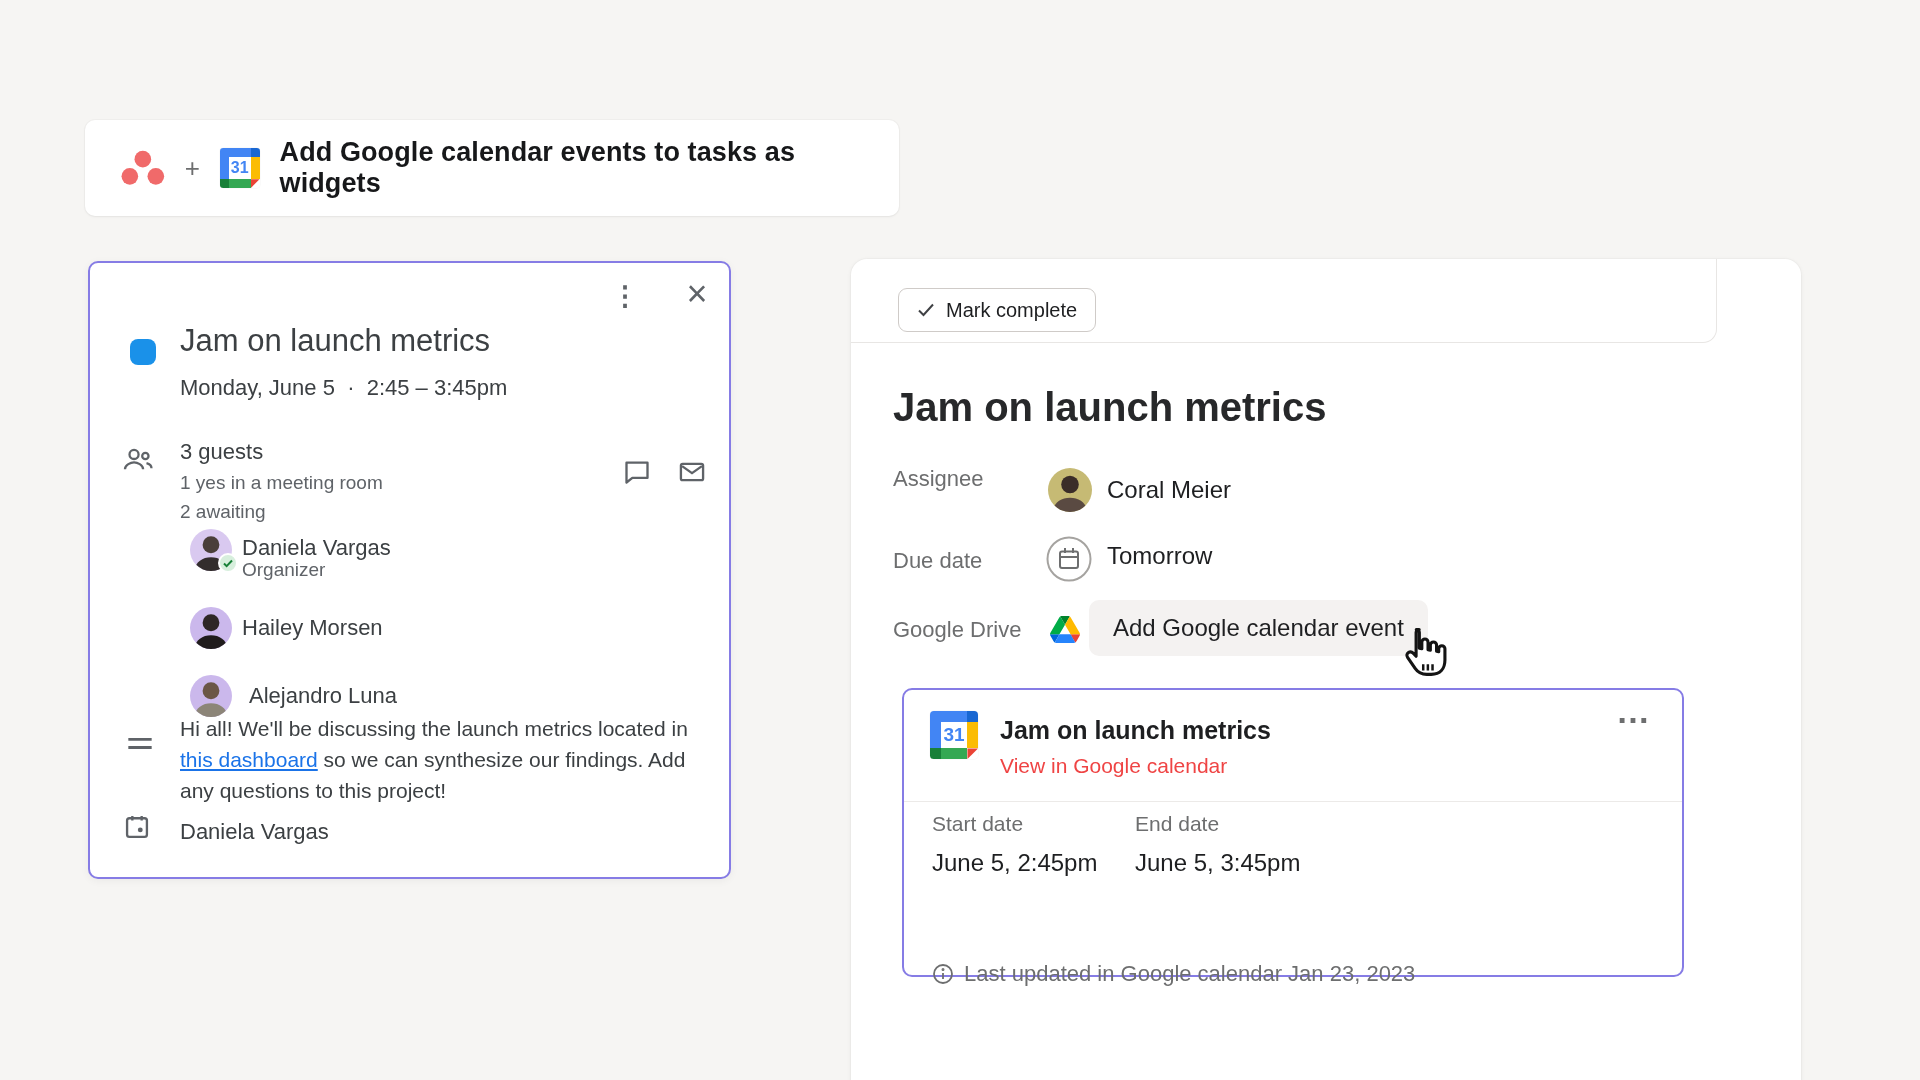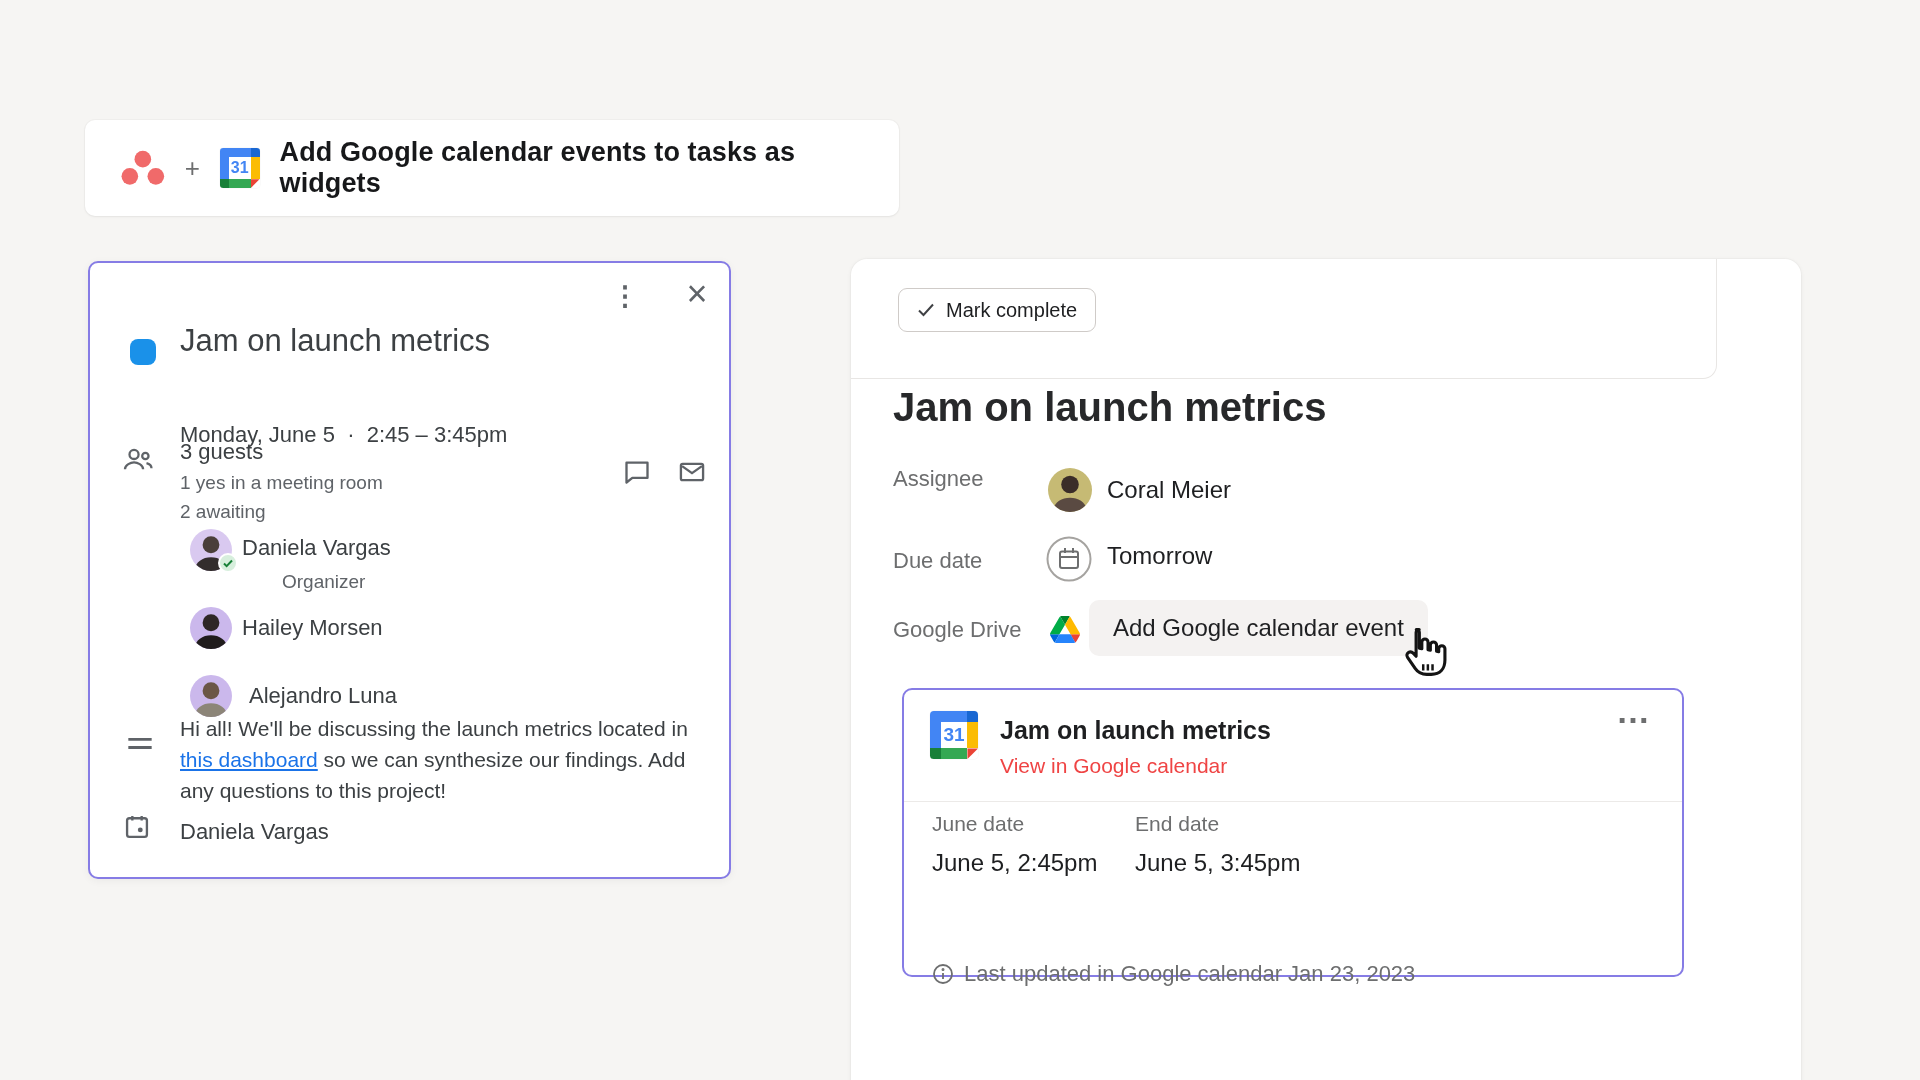--- a/index.html
+++ b/index.html
@@ -32,42 +32,42 @@
   
   #event-card { left:88px; top:261px; width:643px; height:618px; background:#fff;
                 border:2px solid #867ce5; border-radius:10px;
                 box-shadow:0 2px 8px rgba(0,0,0,.05); }
   .ec-kebab { left:520px; top:16px; width:30px; height:34px; font-size:27px; font-weight:700;
               color:#5f6368; text-align:center; line-height:34px; cursor:pointer; }
   .ec-close { left:590px; top:12px; width:34px; height:38px; font-size:36px; color:#5f6368;
               text-align:center; line-height:38px; cursor:pointer; }
   .ec-swatch { left:40px; top:76px; width:26px; height:26px; border-radius:8px; background:#1a91e9; }
   .ec-title { left:90px; top:60px; font-size:31px; color:#3c4043; }
-  .ec-datetime { left:90px; top:112px; font-size:22px; color:#3c4043; white-space:pre-wrap;margin-top:47px; }
+  .ec-datetime { left:90px; top:112px; font-size:22px; color:#3c4043; white-space:pre-wrap; }
   .ec-guests-icon { left:31px; top:182px; }
   .ec-guests { left:90px; top:176px; }
   .ec-guests .count { font-size:22px; color:#3c4043; }
   .ec-guests .sub { font-size:19px; color:#5f6368; margin-top:7px; }
   .ec-bubble { left:533px; top:196px; }
   .ec-mail { left:588px; top:196px; }
   .attendee-avatar { width:42px; height:42px; border-radius:50%; overflow:hidden; position:absolute; left:100px; }
   .att-name { position:absolute; left:152px; font-size:22px; color:#3c4043; }
   .att-role { position:absolute; left:152px; font-size:19px; color:#5f6368; }
   .att-badge { position:absolute; left:128px; width:20px; height:20px; border-radius:50%;
                background:#d7efdd; border:2px solid #fff; display:flex; align-items:center; justify-content:center; }
   .ec-desc-icon { left:36px; top:470px; }
   .ec-desc { left:90px; top:450px; width:524px; font-size:21px; line-height:31px; color:#3c4043; }
   .ec-desc a { color:#1a73e8; text-decoration:underline; }
   .ec-cal-icon { left:33px; top:550px; }
   .ec-organizer { left:90px; top:556px; font-size:22px; color:#3c4043; }
 
   
   #task-pane { left:851px; top:259px; width:950px; height:840px; background:#fff;
                border-radius:16px; box-shadow:0 1px 5px rgba(0,0,0,.06), 0 0 0 1px rgba(0,0,0,.02); }
-  .tp-header { position:absolute; left:0; top:0; width:866px; height:120px;
+  .tp-header { position:absolute; left:0; top:0; width:866px; height:84px;
                border-bottom:1px solid #e8e6e4; border-right:1px solid #e8e6e4;
                border-bottom-right-radius:14px; }
   .tp-complete { position:absolute; left:47px; top:29px; height:44px; padding:0 18px;
                  display:flex; align-items:center; gap:11px; background:#fff;
                  border:1px solid #cfcbc8; border-radius:9px; cursor:pointer; }
   .tp-complete span { font-size:20px; font-weight:500; color:#1e1f21; }
   .tp-title { position:absolute; left:42px; top:126px; font-size:40px; font-weight:600; color:#27282a; }
   .tp-label { position:absolute; left:42px; font-size:22px; color:#6d6e6f; }
   .tp-value { position:absolute; font-size:24px; color:#1e1f21; }
   .tp-avatar { position:absolute; left:197px; top:209px; width:44px; height:44px; border-radius:50%; overflow:hidden; }
@@ -153,21 +153,21 @@
         <circle cx="20" cy="15" r="8" fill="#4a3f3a"></circle>
         <path d="M4 42c0-10 7.5-15 16-15s16 5 16 15z" fill="#332d2d"></path>
       </svg>
   </div>
   <div class="att-badge" style="top:290px;">
     <svg width="12" height="12" viewBox="0 0 12 12" fill="none" stroke="#188038" stroke-width="2">
         <path d="M2 6.5l2.6 2.6L10 3.5"></path>
       </svg>
   </div>
   <div class="att-name" style="top:272px;">Daniela Vargas</div>
-  <div class="att-role" style="top:308px;margin-left:40px;">Organizer</div>
+  <div class="att-role" style="top:296px;">Organizer</div>
 
   <div class="attendee-avatar" style="top:344px;background:#cbb8ec;">
     <svg class="ava" viewBox="0 0 40 40">
         <circle cx="20" cy="15" r="8" fill="#2e2626"></circle>
         <path d="M4 42c0-10 7.5-15 16-15s16 5 16 15z" fill="#201c1c"></path>
       </svg>
   </div>
   <div class="att-name" style="top:352px;">Hailey Morsen</div>
 
   <div class="attendee-avatar" style="top:412px;background:#cbb8ec;">
@@ -244,21 +244,21 @@
           <div class="r"></div>
         <div class="b"></div>
           <div class="bl"></div>
           <div class="br"></div>
         <div class="c" style="font-size:19px;">31</div>
       </div>
       <div class="w-title">Jam on launch metrics</div>
       <div class="w-sub">View in Google calendar</div>
       <div class="w-menu">…</div>
     </div>
-    <div class="w-collabel" style="left:28px;">June date</div>
+    <div class="w-collabel" style="left:28px;">Start date</div>
     <div class="w-collabel" style="left:231px;">End date</div>
     <div class="w-colvalue" style="left:28px;">June 5, 2:45pm</div>
     <div class="w-colvalue" style="left:231px;">June 5, 3:45pm</div>
     <div class="w-footer">
       <svg width="22" height="22" viewBox="0 0 22 22" fill="none" stroke="#6d6e6f" stroke-width="1.8">
         <circle cx="11" cy="11" r="9"></circle>
         <path d="M11 10v6"></path>
         <circle cx="11" cy="6.6" r="0.6" fill="#6d6e6f"></circle>
       </svg>
       <span>Last updated in Google calendar Jan 23, 2023</span>

